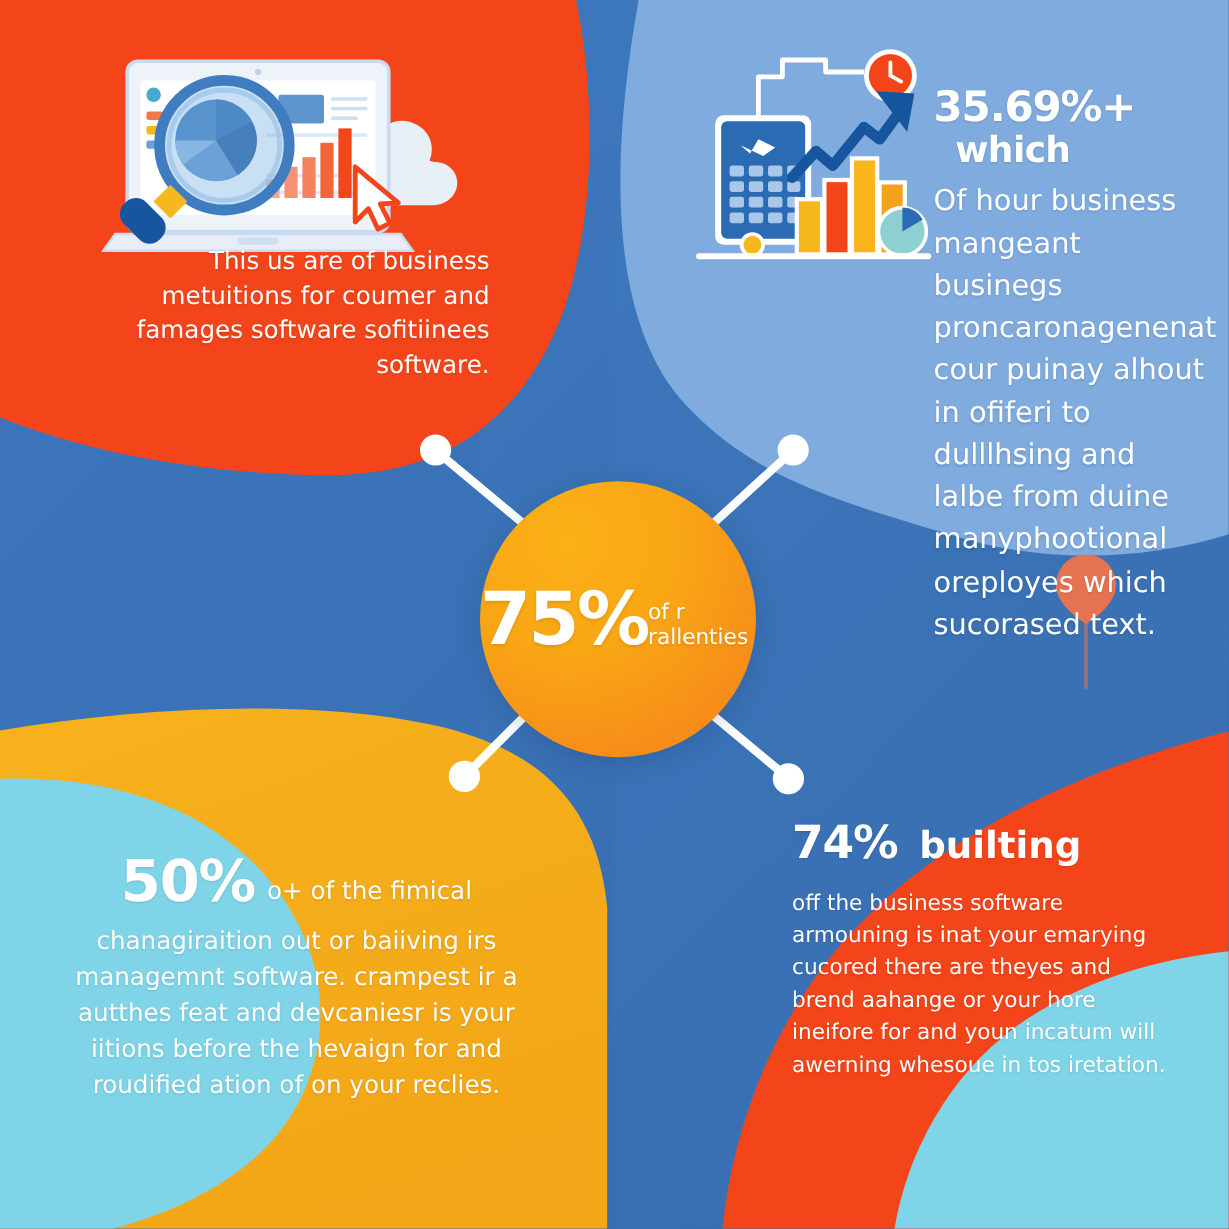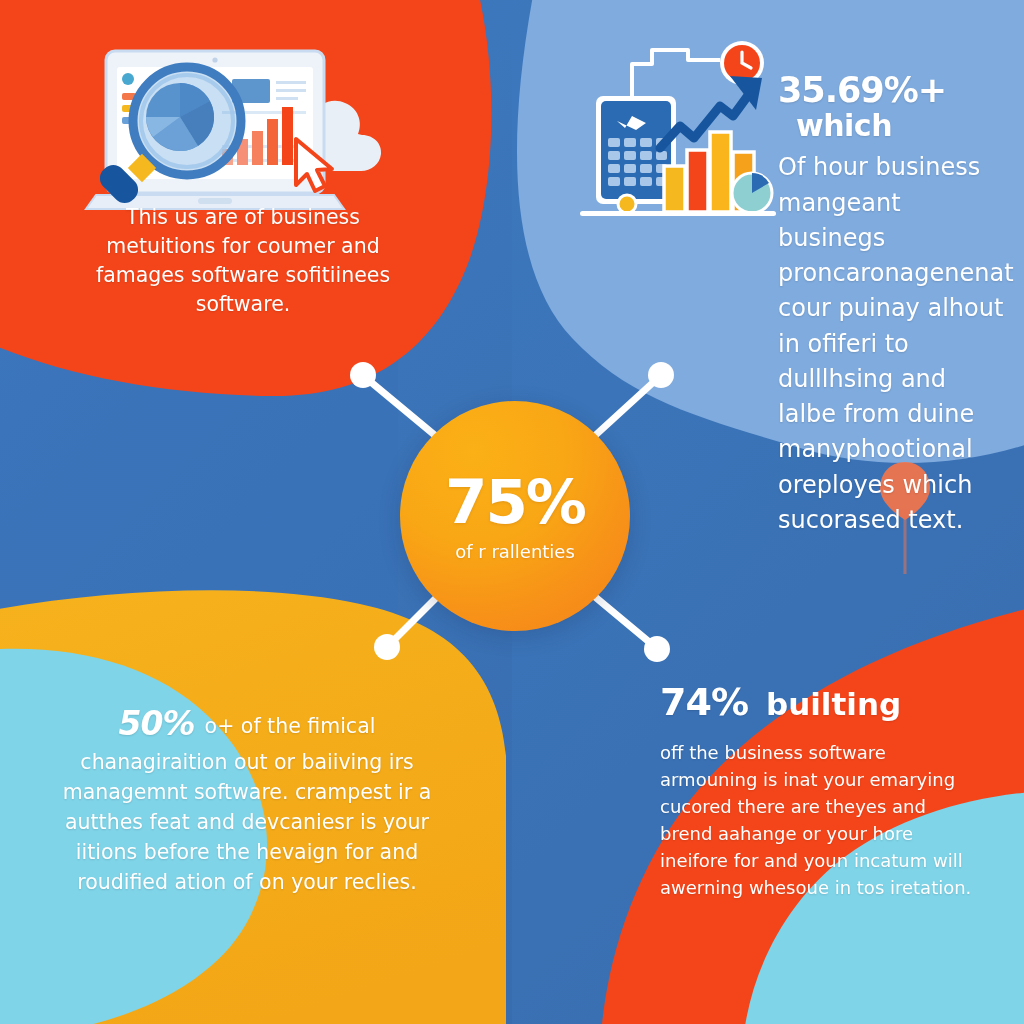--- a/index.html
+++ b/index.html
@@ -41,21 +41,21 @@
   .txt .big {
     font-weight: bold;
     letter-spacing: -0.5px;
   }
 
   
   #block-tl {
     left: 78px;
     top: 203px;
     width: 330px;
-    text-align: center;
+    text-align: right;
     font-size: 20.5px;
     line-height: 1.42;
   }
 
   
   #block-tr {
     left: 778px;
     top: 72px;
     width: 232px;
     text-align: left;
@@ -84,26 +84,25 @@
   
   #block-bl {
     left: 52px;
     top: 700px;
     width: 390px;
     text-align: center;
     font-size: 20.5px;
     line-height: 1.46;
   }
   #block-bl .lead {
-    font-size: 33px;
+    font-size: 48px;
     font-weight: bold;
     letter-spacing: -1px;
     vertical-align: -2px;
     margin-right: 10px;
-    font-style: italic;
   }
 
   
   #block-br {
     left: 660px;
     top: 678px;
     width: 320px;
     text-align: left;
   }
   #block-br .head {
@@ -131,21 +130,20 @@
   #center-circle {
     position: absolute;
     left: 400px;
     top: 401px;
     width: 230px;
     height: 230px;
     border-radius: 50%;
     background: radial-gradient(circle at 32% 22%, #fbb016 0%, #f9a715 38%, #f79118 70%, #f4801b 100%);
     box-shadow: 0 5px 22px rgba(20,40,80,.20);
     display: flex;
-    flex-direction: column;
     align-items: center;
     justify-content: center;
   }
   #center-circle .pct {
     color: #ffffff;
     font-size: 61px;
     font-weight: bold;
     letter-spacing: -2px;
     line-height: 1;
     text-shadow: 0 1px 3px rgba(120,60,0,.18);

